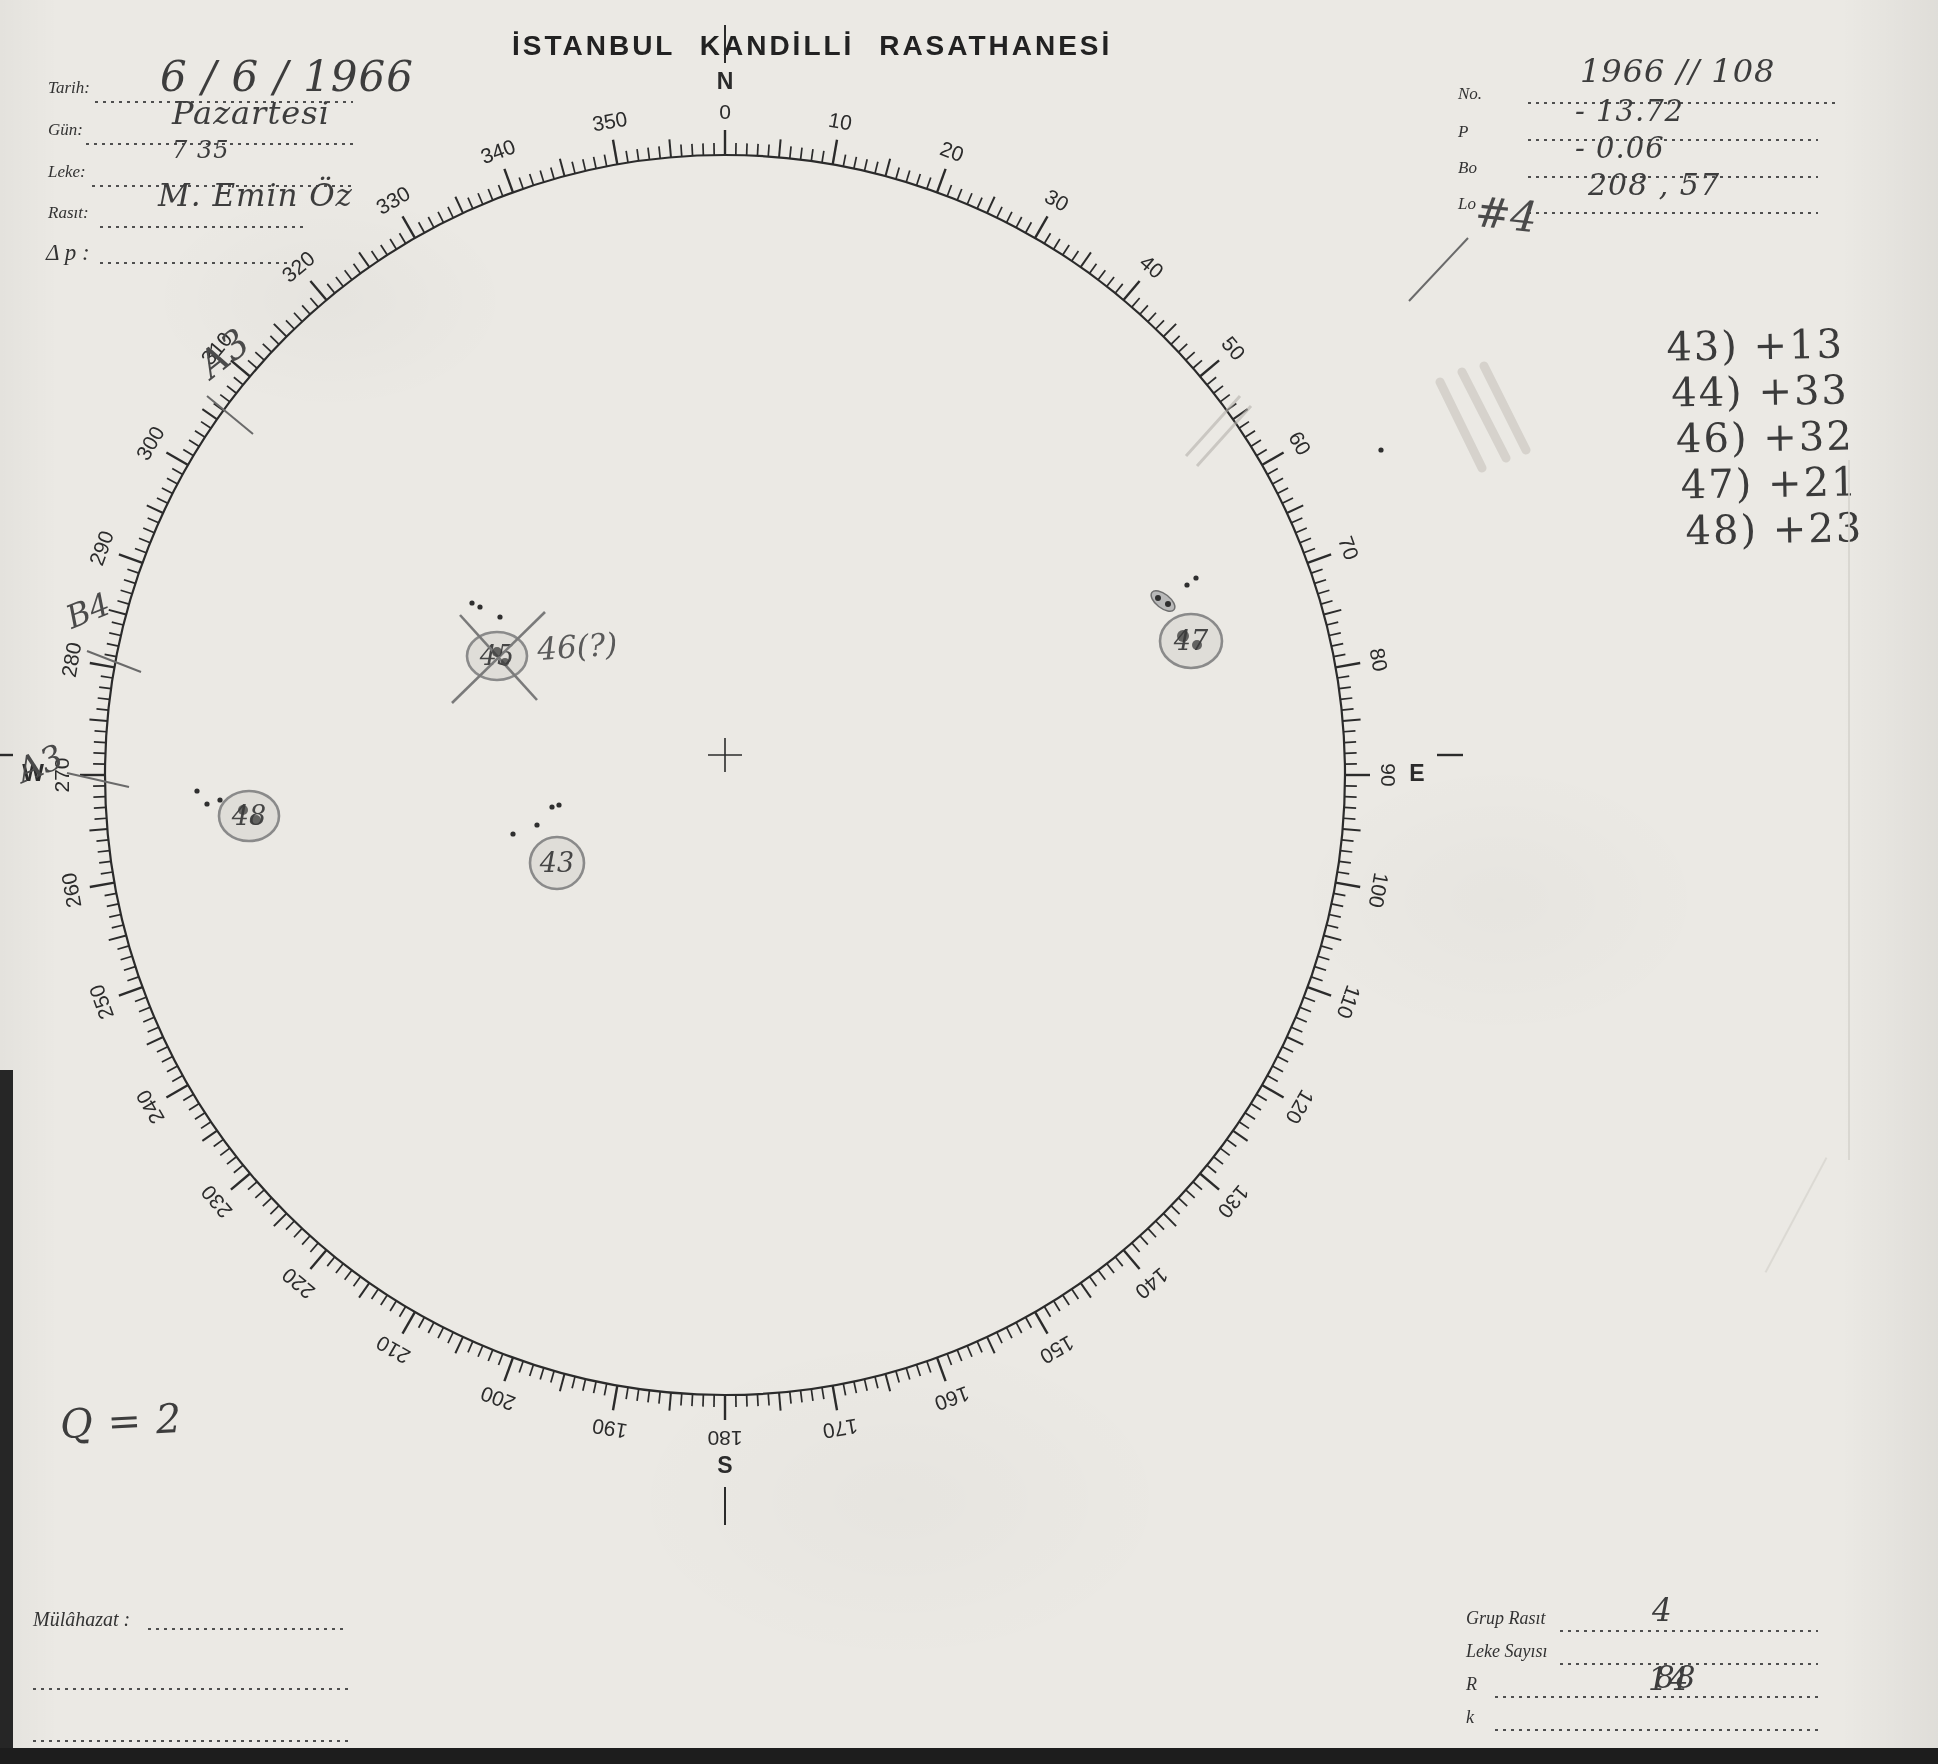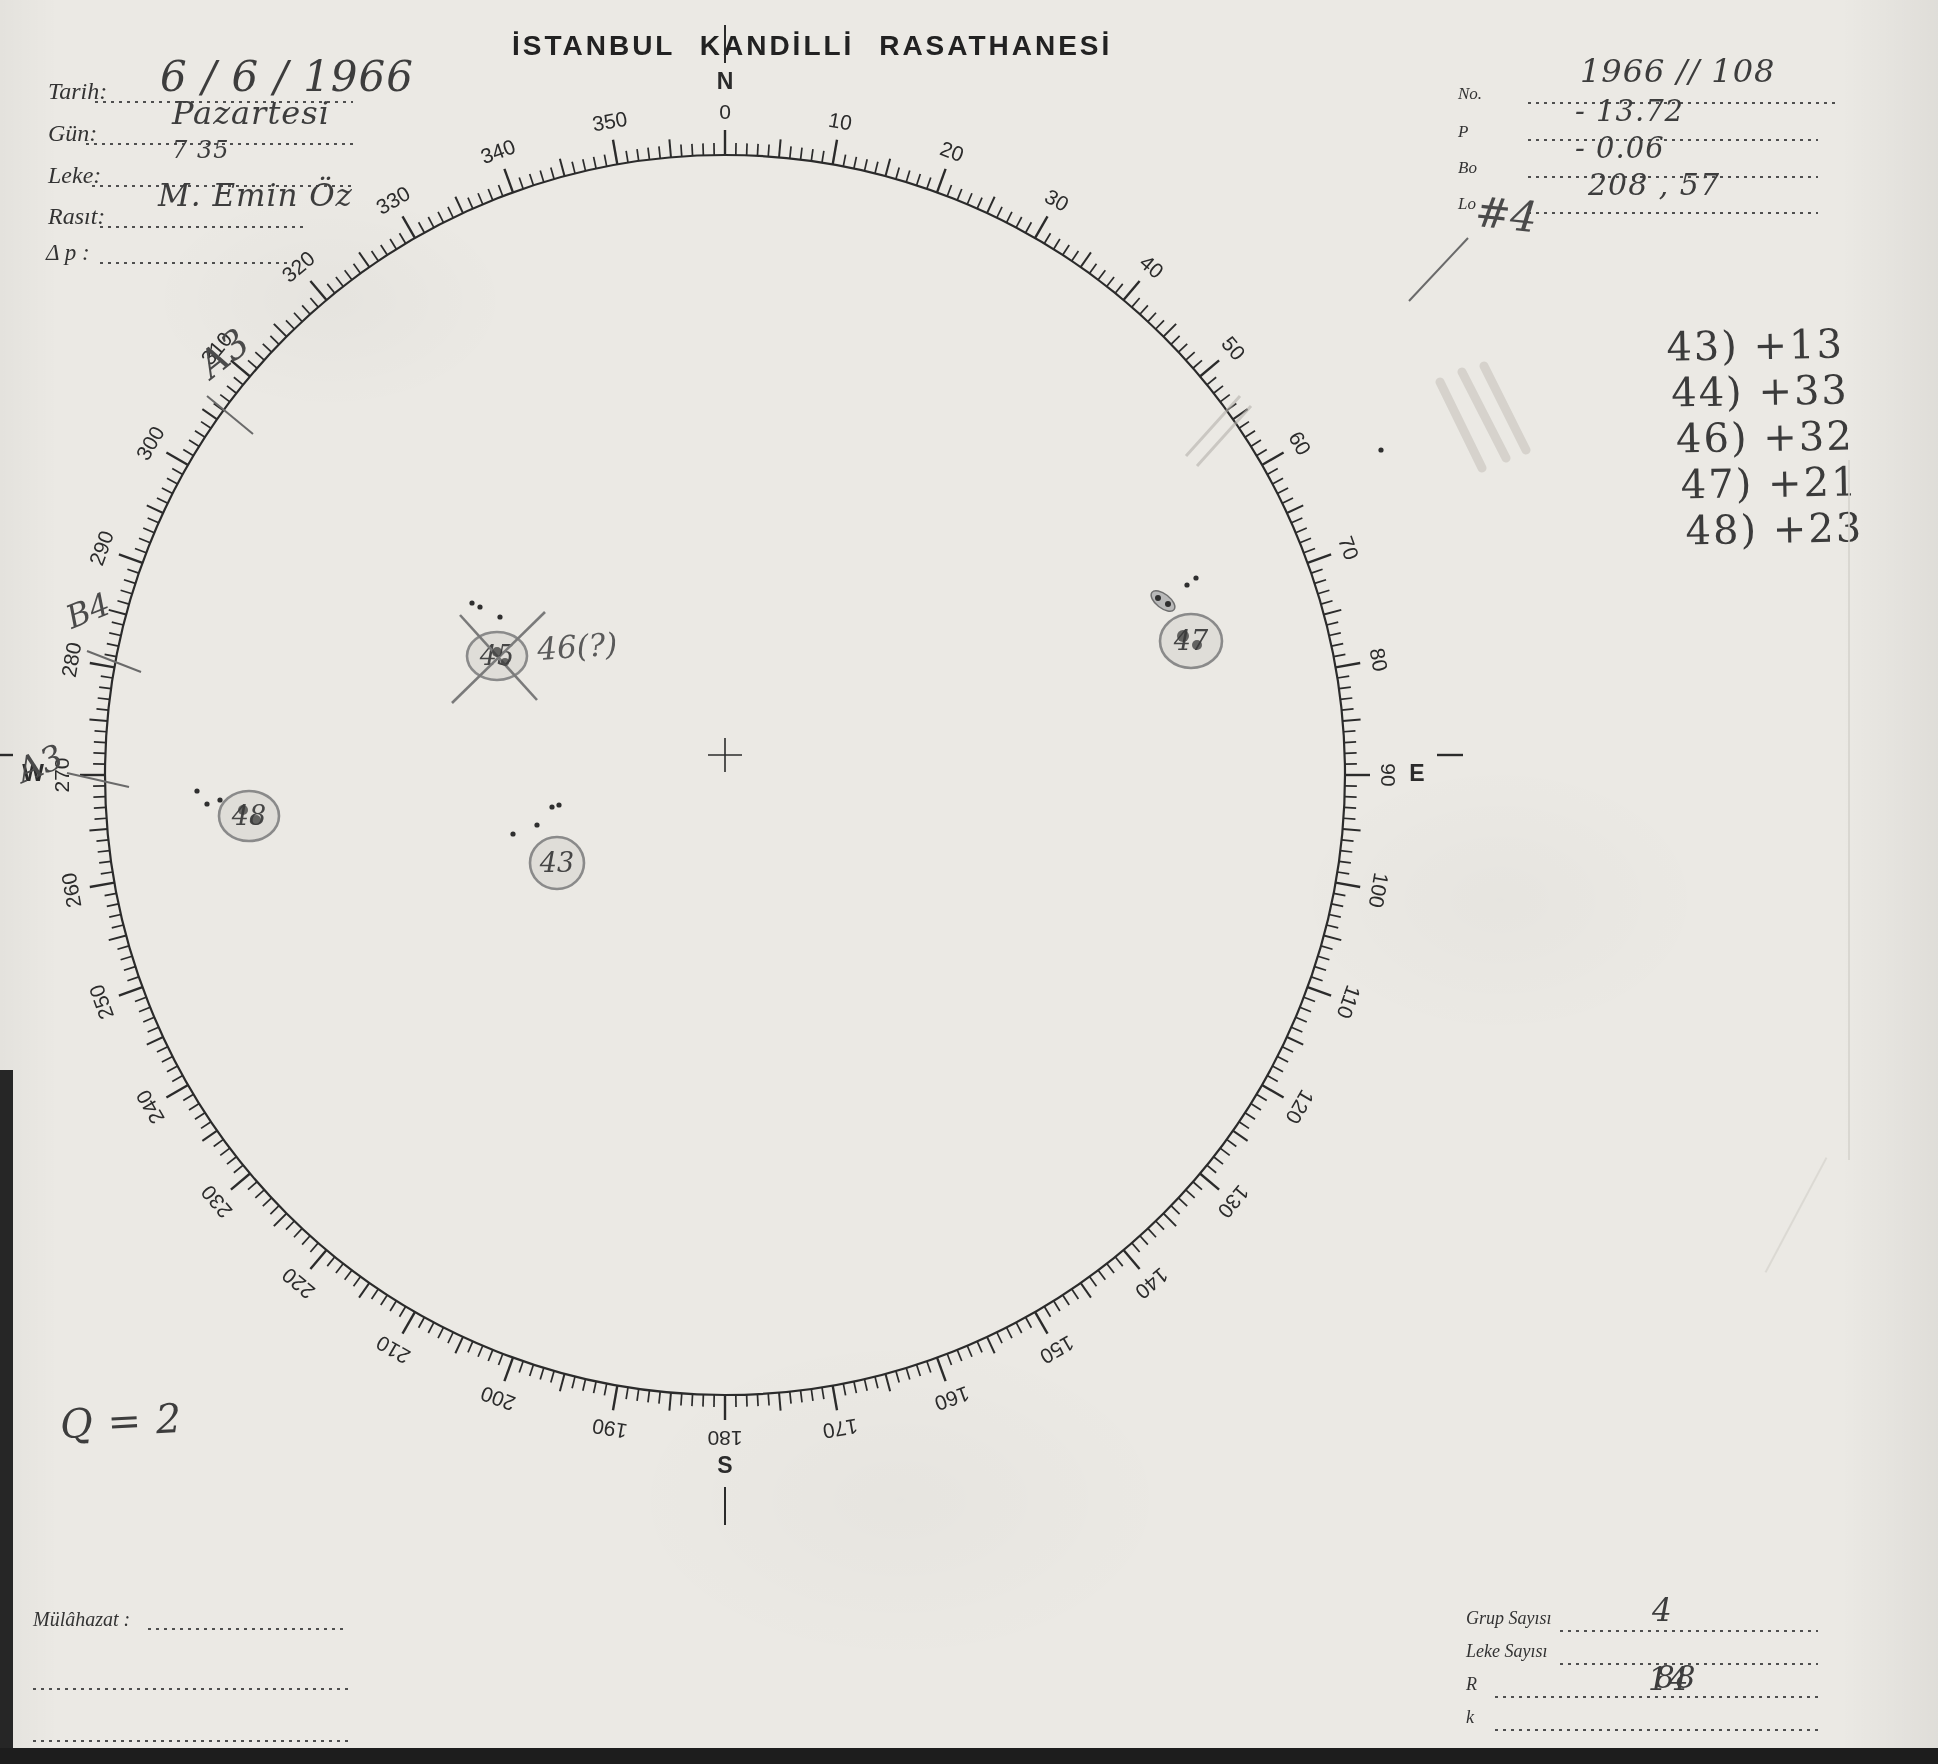--- a/index.html
+++ b/index.html
@@ -11,21 +11,21 @@
       radial-gradient(ellipse 400px 240px at 900px 1500px, rgba(0,0,0,0.02), transparent 70%),
       linear-gradient(90deg, rgba(0,0,0,0.03) 0%, rgba(0,0,0,0) 3%, rgba(0,0,0,0) 95%, rgba(0,0,0,0.05) 100%),
       #ebe9e4;
     font-family:"Liberation Serif", serif; color:#2e2e2e;
   }
   .abs{position:absolute;}
   .title{
     font-family:Liberation Sans, sans-serif; font-weight:bold; font-size:28px;
     letter-spacing:3px; word-spacing:14px; color:#222; white-space:nowrap;
   }
-  .flabel{font-style:italic; font-size:24px; color:#333; white-space:nowrap;}
+  .flabel{font-style:italic; font-size:17px; color:#333; white-space:nowrap;}
   .flabel-sm{font-style:italic; font-size:17px; color:#333; white-space:nowrap;}
   .hw{
     font-family:"DejaVu Serif", serif; font-style:italic; color:#3d3d3d;
     white-space:nowrap; letter-spacing:1px;
   }
   .dotline{
     height:2px;
     background:repeating-linear-gradient(90deg,#4f4f4f 0 3px,transparent 3px 8px);
   }
   .crease{background:#d4d2cc;}
@@ -540,21 +540,21 @@
       <div class="corr-line" style="padding-left: 16px;">48) +23</div>
     </div>
 
   <div class="abs hw" style="left:60px; top:1398px; font-size:40px; transform:rotate(-3deg);">Q = 2</div>
 
   <div class="abs flabel" style="left:33px; top:1608px; font-size:20px;">Mülâhazat :</div>
   <div class="abs dotline" style="left:148px; top:1628px; width:200px;"></div>
   <div class="abs dotline" style="left:33px; top:1688px; width:315px;"></div>
   <div class="abs dotline" style="left:33px; top:1740px; width:315px;"></div>
 
-  <div class="abs flabel" style="left:1466px; top:1608px; font-size:18px;">Grup Sayısı</div>
+  <div class="abs flabel" style="left:1466px; top:1608px; font-size:18px;">Grup Rasıt</div>
   <div class="abs hw" style="left:1652px; top:1592px; font-size:31px;">4</div>
   <div class="abs dotline" style="left:1560px; top:1630px; width:258px;"></div>
 
   <div class="abs flabel" style="left:1466px; top:1641px; font-size:18px;">Leke Sayısı</div>
   <div class="abs hw" style="left:1648px; top:1626px; font-size:31px;margin-top:35px;">14</div>
   <div class="abs dotline" style="left:1560px; top:1663px; width:258px;"></div>
 
   <div class="abs flabel" style="left:1466px; top:1674px; font-size:18px;">R</div>
   <div class="abs hw" style="left:1655px; top:1659px; font-size:31px;">88</div>
   <div class="abs dotline" style="left:1495px; top:1696px; width:323px;"></div>

